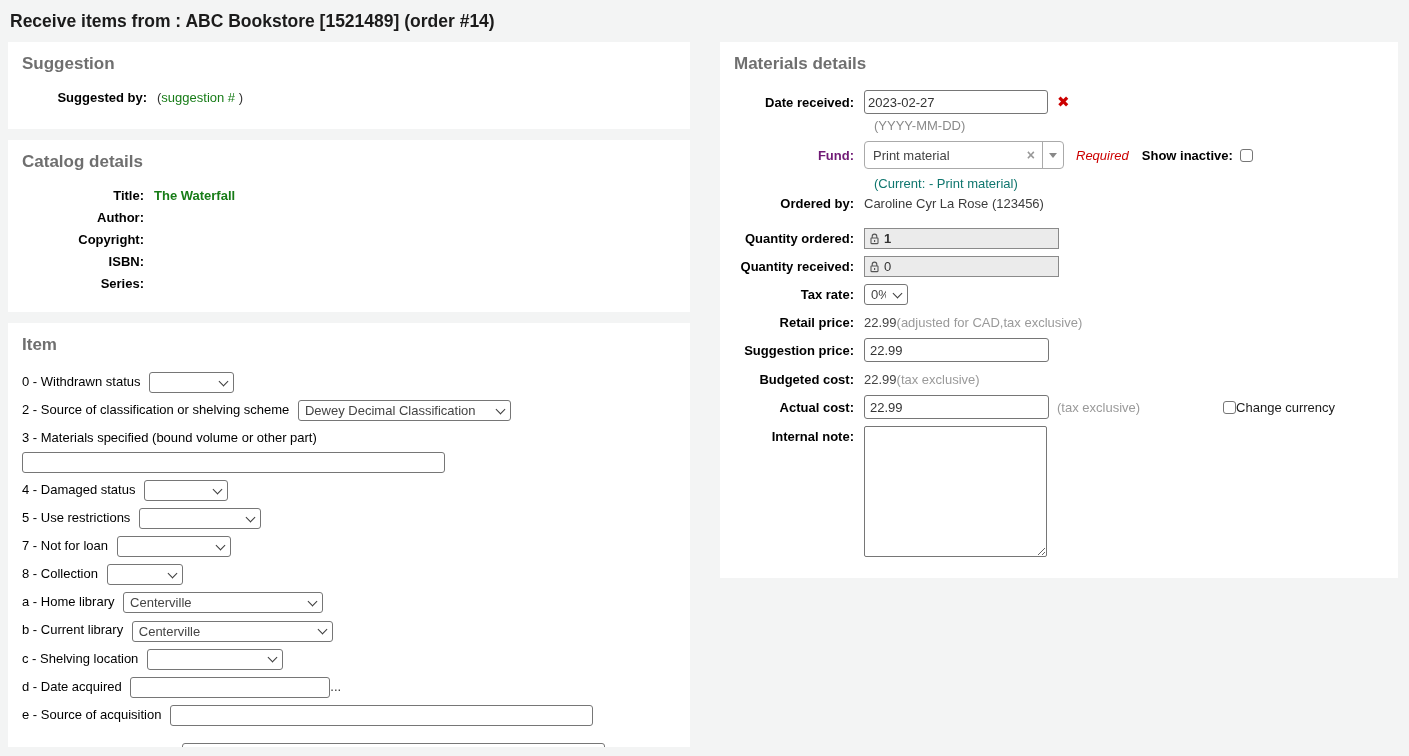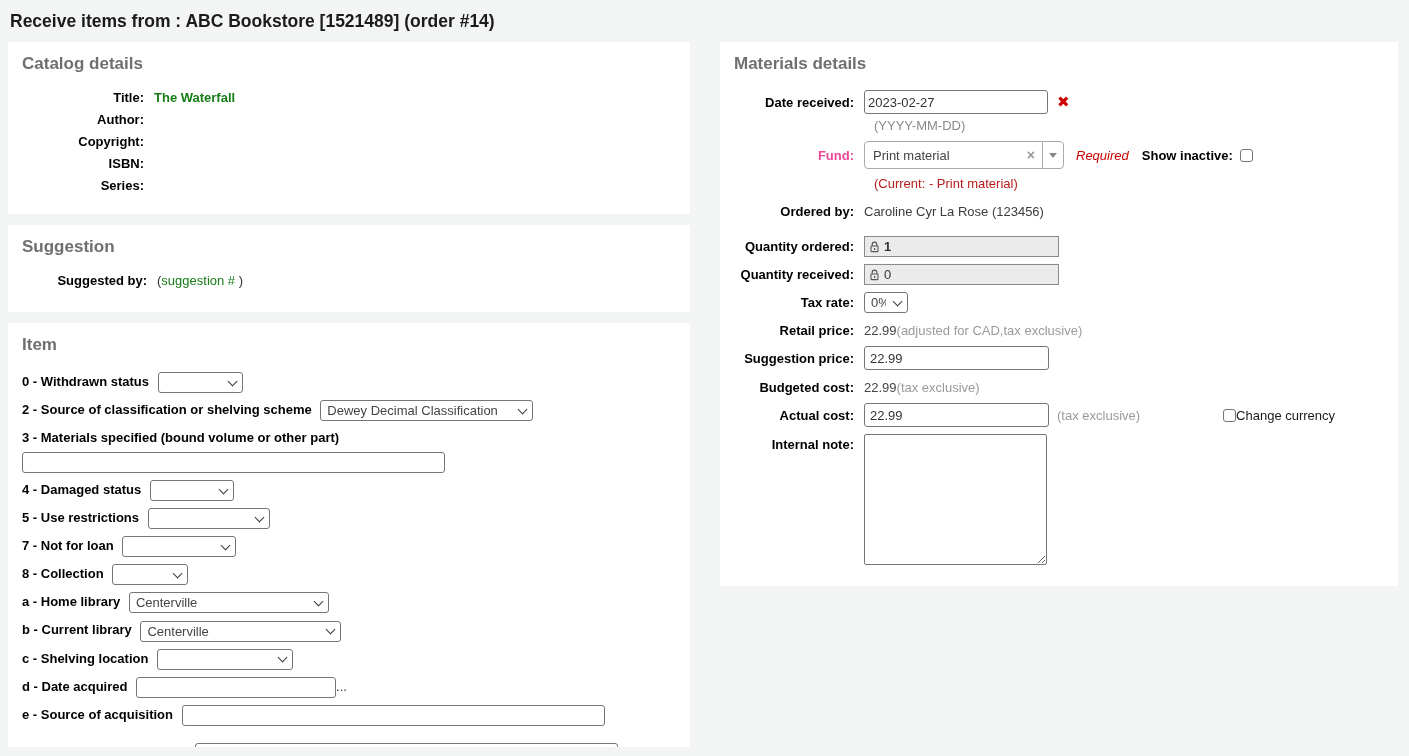--- a/index.html
+++ b/index.html
@@ -40,27 +40,27 @@
     width:7px; height:7px; flex:none; margin-left:8px; margin-top:-3px;
     border-right:1.6px solid #3c3c3c; border-bottom:1.6px solid #3c3c3c;
     transform:rotate(45deg);
   }
   input.txt {
     height:21px; border:1px solid #767676; border-radius:3px; background:#fff;
     font-family:inherit; font-size:13px; color:#333; padding:0 5px; vertical-align:middle;
   }
   
   .item-row { margin-bottom:6px; min-height:21px; line-height:21px; }
-  .item-label { font-weight:bold; color:#000; margin-right:5px; }
+  .item-label { font-weight:normal; color:#000; margin-right:5px; }
   .block-input { display:block; margin-top:4px; }
   .ellip { color:#333; }
   
   .acct-row { display:flex; align-items:center; margin-bottom:7px; min-height:20px; }
   .acct-label { width:130px; flex:none; text-align:right; font-weight:bold; color:#000; padding-right:10px; }
-  .acct-label.red { color:#ec4899; }
+  .acct-label.red { color:#701a75; }
   .acct-hint { margin:-3px 0 8px 140px; color:#8a8a8a; }
   .acct-value { color:#444; }
   .acct-note { color:#9a9a9a; }
   input.acct-input { height:24px; width:185px; }
   .clear-x { color:#cc0000; font-weight:bold; font-size:15px; margin-left:9px; cursor:pointer; }
   
   .select2 {
     display:inline-flex; align-items:center; width:200px; height:28px;
     border:1px solid #aaa; border-radius:4px; background:#fff; cursor:pointer;
   }
@@ -94,48 +94,48 @@
 </head>
 <body>
 
 <h1 class="page-title">Receive items from : ABC Bookstore [1521489] (order #14)</h1>
 
 <div class="cols">
 
   <div class="col-left">
 
     <div class="panel">
-      <h2>Catalog details</h2>
-      <div class="cat-row">
-        <span class="cat-label">Title:</span>
-        <a class="green-link">The Waterfall</a>
-      </div>
-      <div class="cat-row">
-        <span class="cat-label">Author:</span>
-        <span></span>
-      </div>
-      <div class="cat-row">
-        <span class="cat-label">Copyright:</span>
-        <span></span>
-      </div>
-      <div class="cat-row">
-        <span class="cat-label">ISBN:</span>
-        <span></span>
-      </div>
-      <div class="cat-row">
-        <span class="cat-label">Series:</span>
-        <span></span>
-      </div>
-    </div>
-
-    <div class="panel">
       <h2>Suggestion</h2>
       <div class="sugg-row">
         <span class="sugg-label">Suggested by:</span>
         <span><span class="paren">(</span><a class="green-link plain">suggestion #</a><span class="paren"> )</span></span>
+      </div>
+    </div>
+
+    <div class="panel">
+      <h2>Catalog details</h2>
+      <div class="cat-row">
+        <span class="cat-label">Title:</span>
+        <a class="green-link">The Waterfall</a>
+      </div>
+      <div class="cat-row">
+        <span class="cat-label">Author:</span>
+        <span></span>
+      </div>
+      <div class="cat-row">
+        <span class="cat-label">Copyright:</span>
+        <span></span>
+      </div>
+      <div class="cat-row">
+        <span class="cat-label">ISBN:</span>
+        <span></span>
+      </div>
+      <div class="cat-row">
+        <span class="cat-label">Series:</span>
+        <span></span>
       </div>
     </div>
 
     <div class="panel item-panel">
       <h2>Item</h2>
 
       <div class="item-row">
         <span class="item-label">0 - Withdrawn status</span>
         <span class="sel" style="width:85px">
             <span class="sel-text"></span>
@@ -246,21 +246,21 @@
           <span class="select2-text">Print material</span>
           <span class="select2-clear">×</span>
           <span class="select2-arrow">
               <span class="tri-down"></span>
             </span>
         </span>
         <span class="required">Required</span>
         <span class="show-inactive">Show inactive:</span>
         <span class="checkbox"></span>
       </div>
-      <div class="acct-hint" style="color:#b91c1c;margin-top:2px;margin-bottom:10px">(Current: - Print material)</div>
+      <div class="acct-hint" style="color:#0f766e;margin-top:2px;margin-bottom:2px">(Current: - Print material)</div>
 
       <div class="acct-row" style="margin-bottom:15px">
         <span class="acct-label">Ordered by:</span>
         <span style="color:#3c3c3c">Caroline Cyr La Rose (123456)</span>
       </div>
 
       <div class="acct-row">
         <span class="acct-label">Quantity ordered:</span>
         <span class="locked-input">
           <span class="lock-icon">

